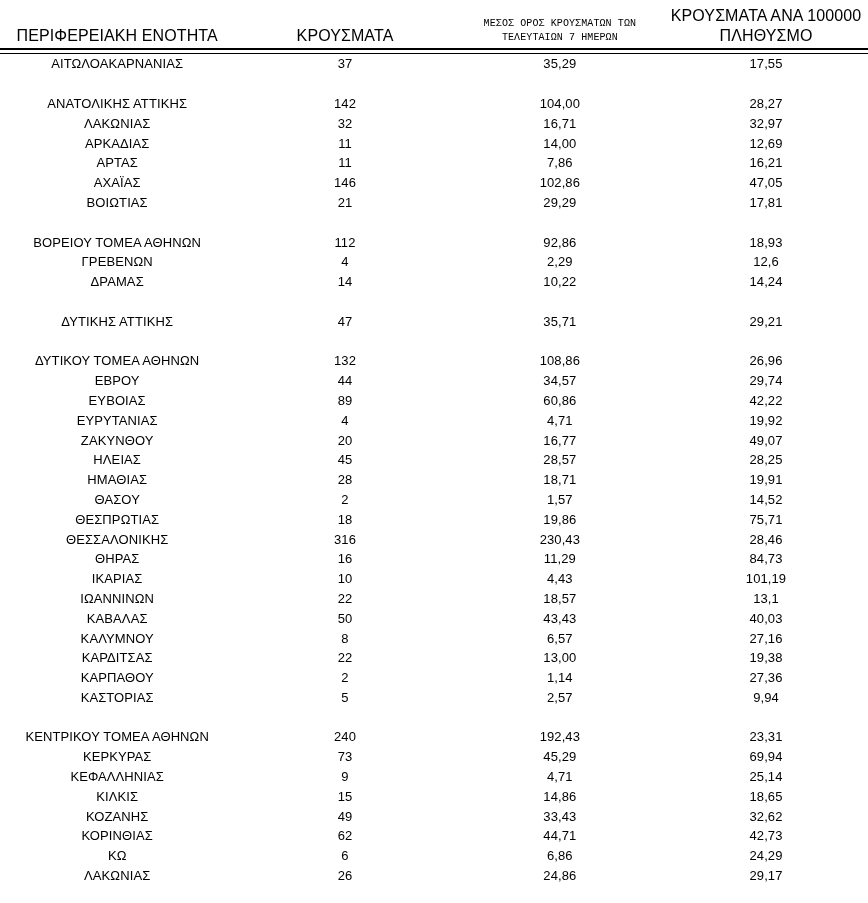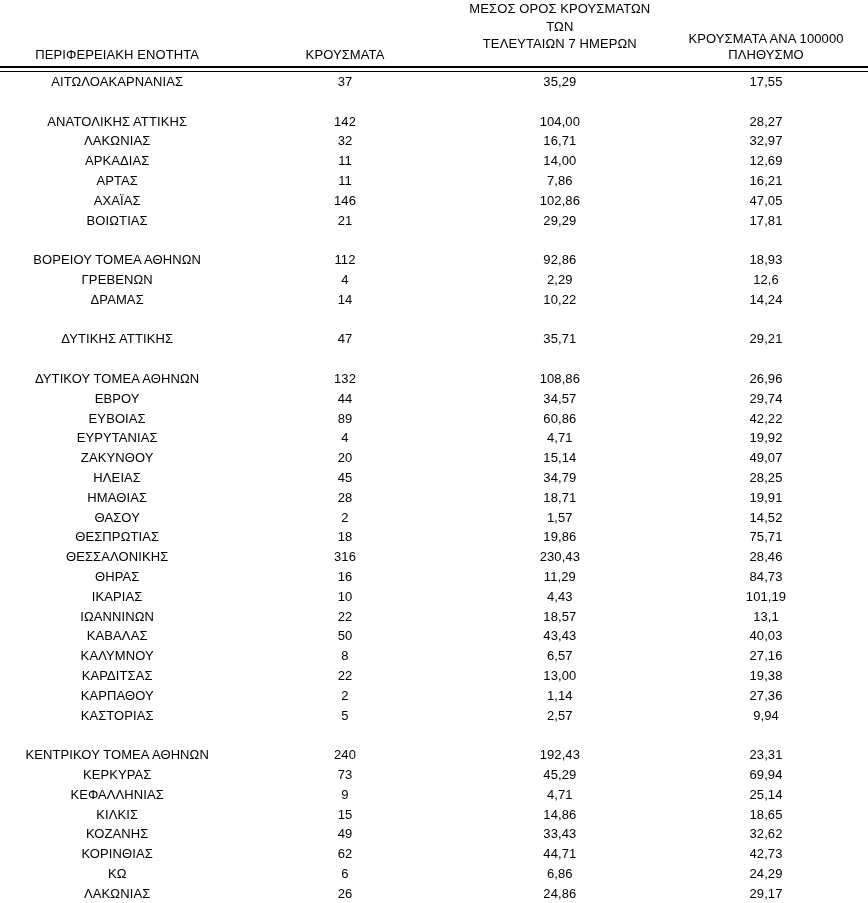--- a/index.html
+++ b/index.html
@@ -28,28 +28,29 @@
   col.c3 { width: 24%; }
   col.c4 { width: 23.5%; }
 
   thead th {
     vertical-align: bottom;
     text-align: center;
     font-weight: 400;
     height: 44px;
     padding: 0 0 2px 0;
     border-bottom: 2.5px solid #000;
-    font-size: 13px;
+    font-size: 16px;
     line-height: 1.25;
     letter-spacing: 0.1px;
   }
   thead th.small-header {
-    font-size: 13px;
+    font-size: 10px;
     line-height: 1.35;
-    padding-bottom: 13px;
+    padding-bottom: 4px;
+    font-family: Liberation Mono, monospace;
   }
 
   tr.sep td {
     height: 3px;
     padding: 0;
     border-bottom: 1px solid #000;
   }
 
   tbody td {
     height: 19.8px;
@@ -194,27 +195,27 @@
         </tr>
         <tr>
           <td>ΕΥΡΥΤΑΝΙΑΣ</td>
           <td>4</td>
           <td>4,71</td>
           <td>19,92</td>
         </tr>
         <tr>
           <td>ΖΑΚΥΝΘΟΥ</td>
           <td>20</td>
-          <td>15,14</td>
+          <td>16,77</td>
           <td>49,07</td>
         </tr>
         <tr>
           <td>ΗΛΕΙΑΣ</td>
           <td>45</td>
-          <td>34,79</td>
+          <td>28,57</td>
           <td>28,25</td>
         </tr>
         <tr>
           <td>ΗΜΑΘΙΑΣ</td>
           <td>28</td>
           <td>18,71</td>
           <td>19,91</td>
         </tr>
         <tr>
           <td>ΘΑΣΟΥ</td>

